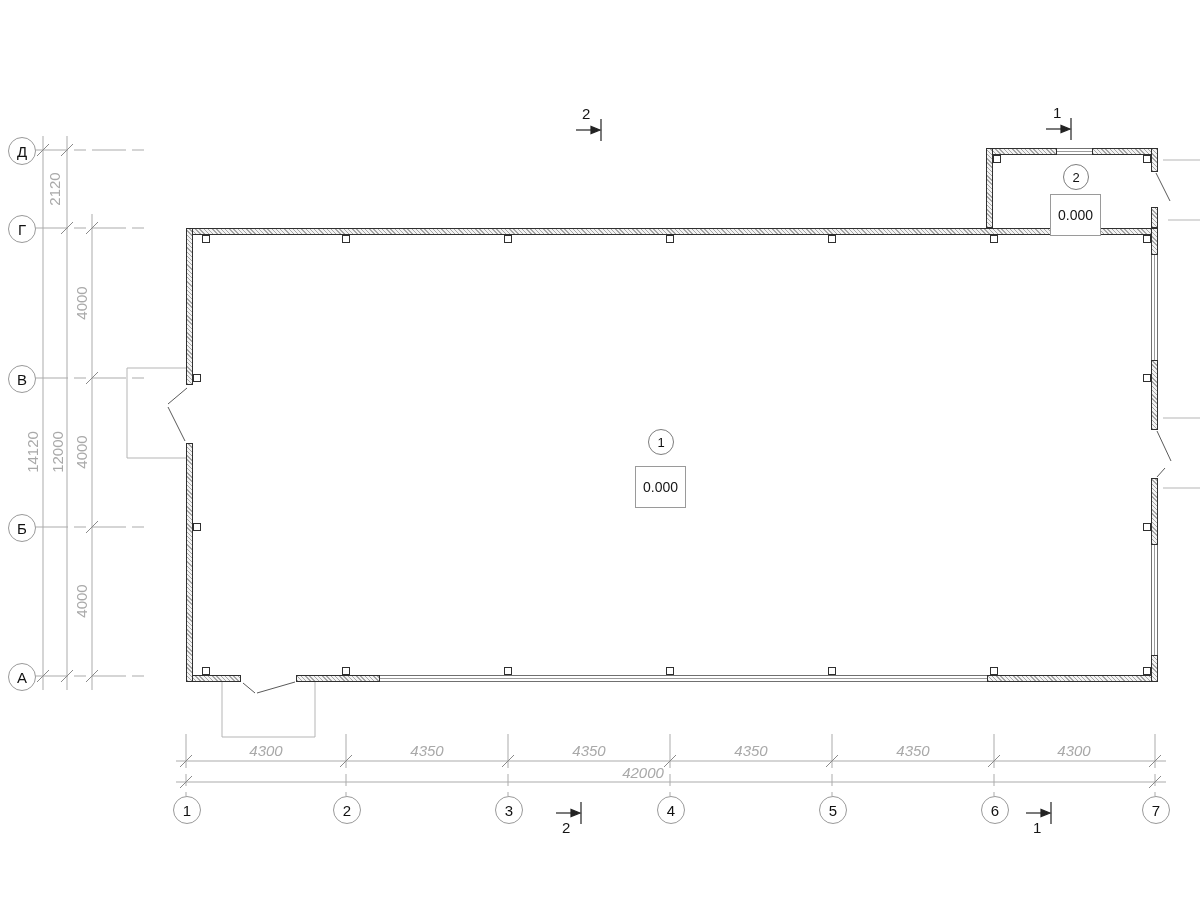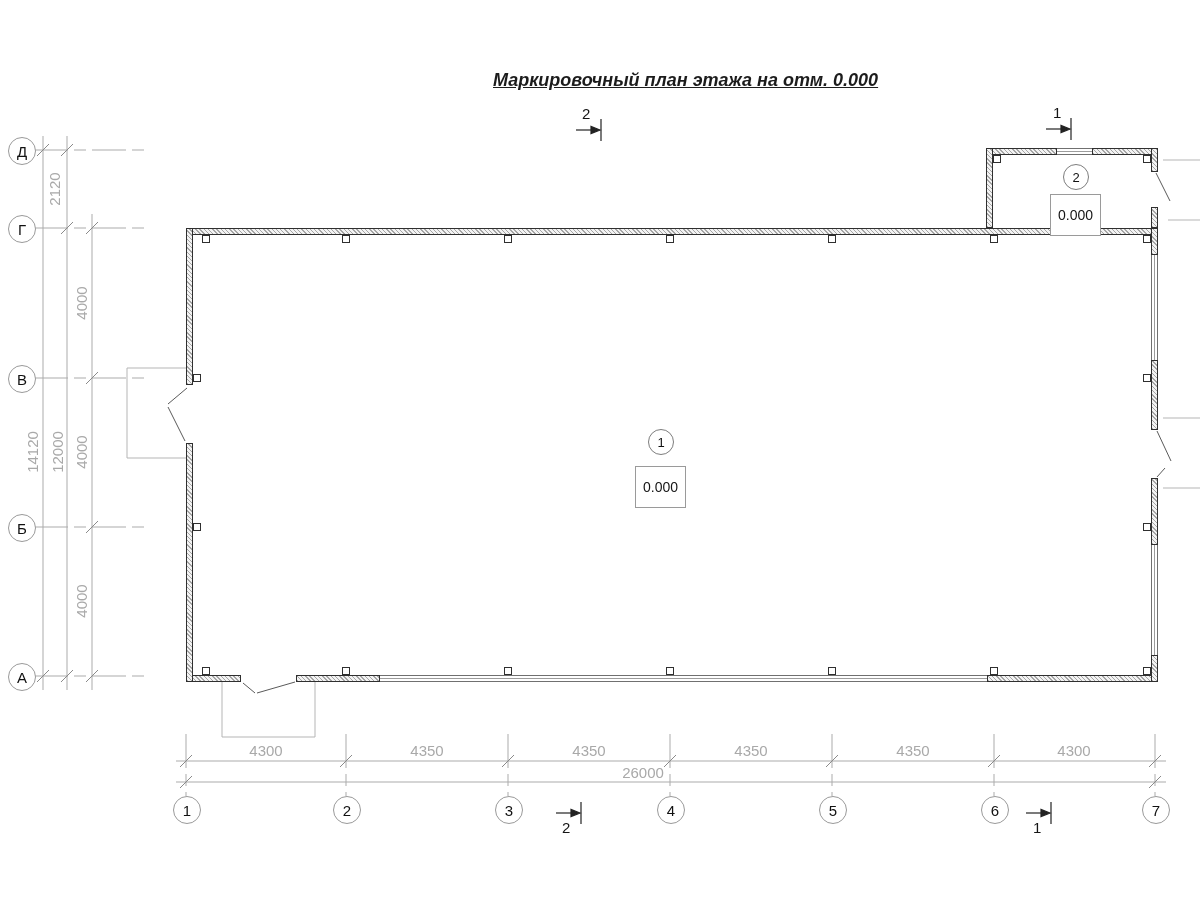--- a/index.html
+++ b/index.html
@@ -19,32 +19,31 @@
   .axis-circle{position:absolute;width:26px;height:26px;border:1px solid #9a9a9a;
            border-radius:50%;background:#fff;color:#111;font-size:15px;
            display:flex;align-items:center;justify-content:center;}
   .room-circle{position:absolute;width:24px;height:24px;border:1px solid #7d7d7d;
            border-radius:50%;background:#fff;color:#111;font-size:13px;
            display:flex;align-items:center;justify-content:center;}
   .elev-box{position:absolute;border:1px solid #9a9a9a;background:#fff;color:#151515;
            font-size:14px;padding:12px 7px;line-height:16px;}
   .dim{position:absolute;color:#a9a9a9;font-size:15px;white-space:nowrap;
        text-align:center;line-height:18px;}
-  .dim.h{width:60px;}
+  .dim.h{width:60px;font-style:italic;}
   .dim.v{width:60px;transform:rotate(-90deg);}
   .sec-label{position:absolute;color:#151515;font-size:15px;line-height:16px;}
   .title{position:absolute;color:#1c1c1c;font-size:18px;font-style:italic;
          font-weight:600;text-decoration:underline;white-space:nowrap;}
 </style>
 </head>
 <body>
 
 <div class="plan">
 
-  <div class="title" style="left:493px;top:70px;">Маркировочный план этажа на отм. 0.000</div>
 
   <svg class="abs" style="left:0;top:0;" width="1200" height="900">
 
     <g stroke="#ababab" stroke-width="1">
       <line x1="43" y1="136" x2="43" y2="690"></line>
       <line x1="67" y1="136" x2="67" y2="690"></line>
       <line x1="92" y1="214" x2="92" y2="690"></line>
     </g>
 
     <g stroke="#ababab" stroke-width="1">
@@ -216,21 +215,21 @@
   <div class="dim v" style="left:52px;top:592px;">4000</div>
   <div class="dim v" style="left:28px;top:443px;">12000</div>
   <div class="dim v" style="left:3px;top:443px;">14120</div>
 
   <div class="dim h" style="left:236px;top:742px;">4300</div>
   <div class="dim h" style="left:397px;top:742px;">4350</div>
   <div class="dim h" style="left:559px;top:742px;">4350</div>
   <div class="dim h" style="left:721px;top:742px;">4350</div>
   <div class="dim h" style="left:883px;top:742px;">4350</div>
   <div class="dim h" style="left:1044px;top:742px;">4300</div>
-  <div class="dim h" style="left:613px;top:764px;">26000</div>
+  <div class="dim h" style="left:613px;top:764px;">42000</div>
 
   <div class="room-circle" style="left:648px;top:429px;">
       <span>1</span>
     </div>
   <div class="elev-box" style="left:635px;top:466px;">0.000</div>
   <div class="room-circle" style="left:1063px;top:164px;">
       <span>2</span>
     </div>
   <div class="elev-box" style="left:1050px;top:194px;">0.000</div>
 

